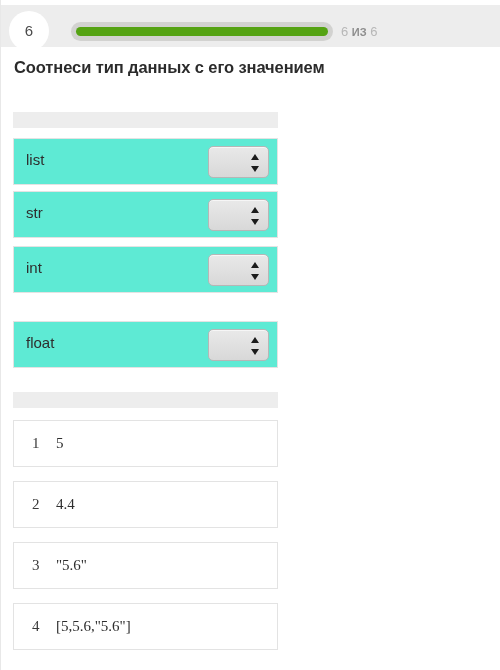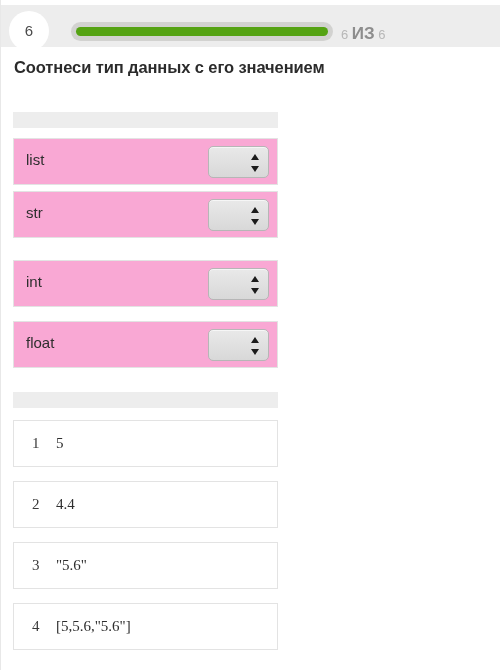--- a/index.html
+++ b/index.html
@@ -72,21 +72,21 @@
     left: 340px;
     top: 19px;
     font-size: 13px;
     color: #b7b7b7;
     white-space: nowrap;
   }
   .progress-label .mid {
     color: #8d8d8d;
     font-weight: bold;
     text-transform: uppercase;
-    font-size: 17px;
+    font-size: 11px;
   }
 
   
   .question-title {
     position: absolute;
     left: 13px;
     top: 58px;
     font-size: 16.5px;
     font-weight: bold;
     color: #2b2b2b;
@@ -105,27 +105,27 @@
   }
   .section-bar.one { top: 112px; }
   .section-bar.two { top: 392px; }
 
   
   .match-row {
     position: absolute;
     left: 12px;
     width: 265px;
     height: 47px;
-    background: #f9a8d4;
+    background: #5eead4;
     border: 1px solid #e3e3e3;
     box-sizing: border-box;
   }
   .match-row.r0 { top: 138px; }
   .match-row.r1 { top: 191px; }
-  .match-row.r2 { top: 260px; }
+  .match-row.r2 { top: 246px; }
   .match-row.r3 { top: 321px; }
 
   .match-label {
     position: absolute;
     left: 12px;
     top: 12px;
     font-size: 15px;
     color: #2e2e2e;
   }
 

